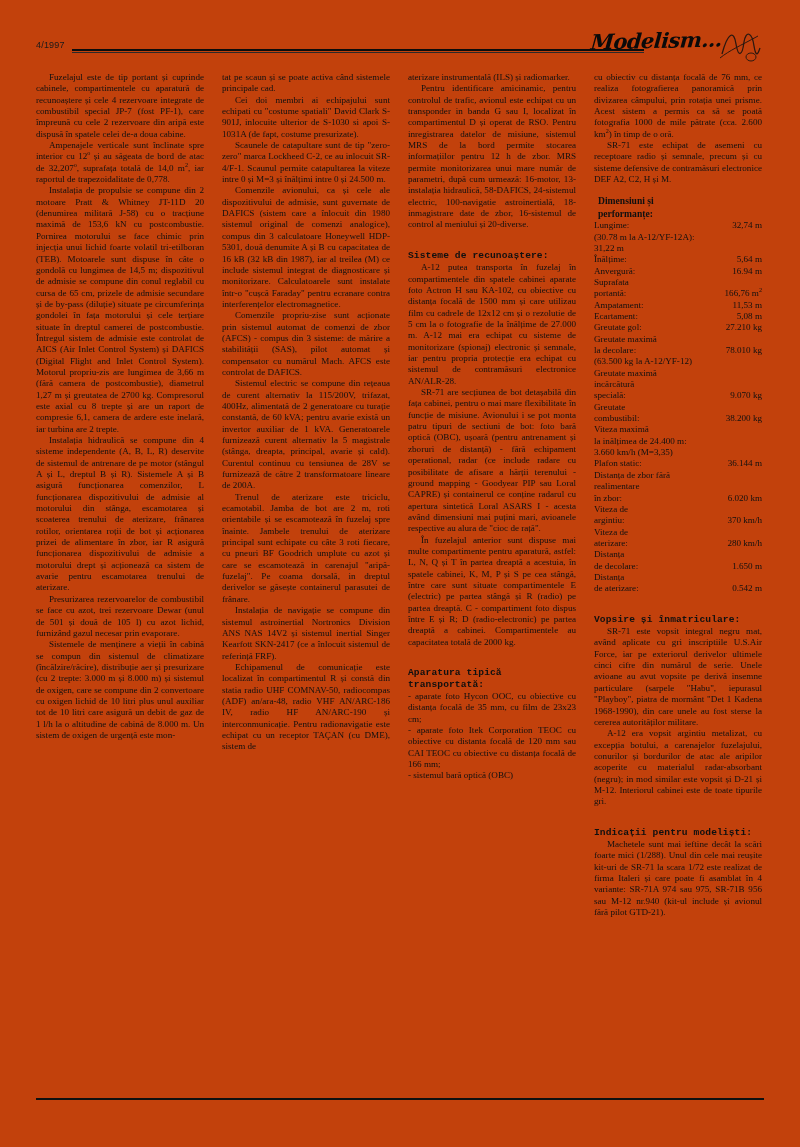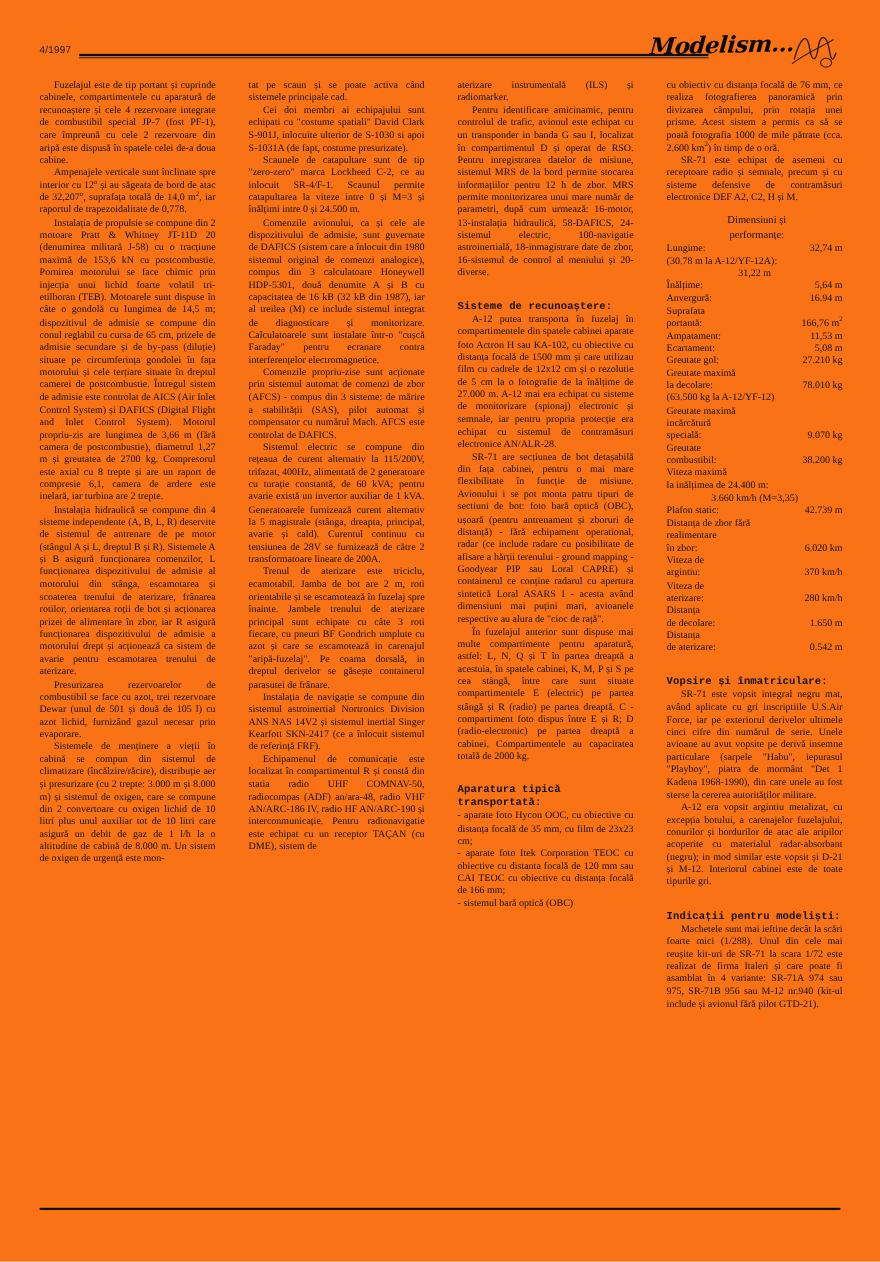--- a/index.html
+++ b/index.html
@@ -14,21 +14,21 @@
     font-family: "Liberation Serif", "DejaVu Serif", serif;
     color: #101010;
     overflow: hidden;
   }
 
   .page {
     position: absolute;
     left: 0; top: 0;
     width: 800px;
     height: 1147px;
-    background: #f97316;
+    background: #c2410c;
   }
 
   
   .masthead {
     position: absolute;
     left: 36px;
     top: 24px;
     width: 728px;
     height: 40px;
   }
@@ -80,21 +80,21 @@
   }
 
   
   .columns {
     position: absolute;
     left: 36px;
     top: 72px;
     width: 730px;
     height: 1030px;
     display: flex;
-    gap: 30px;
+    gap: 18px;
   }
   .col {
     width: 168px;
     font-size: 9.1px;
     line-height: 11.35px;
     text-align: justify;
     text-justify: inter-word;
     hyphens: manual;
   }
   .col p {
@@ -110,43 +110,42 @@
     font-size: 9.6px;
     line-height: 11.5px;
     text-align: left;
     text-indent: 0;
     letter-spacing: 0.1px;
   }
 
   
   .spec-title {
     margin: 10px 0 1px 0;
-    font-weight: normal;
+    font-weight: bold;
     font-size: 9.6px;
     line-height: 11.4px;
-    text-align: center;
     padding-left: 4px;
   }
   .spec-list {
     margin: 0;
     padding: 0;
     list-style: none;
     font-size: 9.1px;
     line-height: 11.35px;
   }
   .spec-row {
     display: flex;
     justify-content: space-between;
     align-items: baseline;
     white-space: nowrap;
   }
   .spec-label { text-align: center; }
   .spec-value { text-align: right; }
   .spec-row.full .spec-label { white-space: normal; }
-  .spec-row.valonly { justify-content: center; }
+  .spec-row.valonly { justify-content: flex-start; }
   sup { font-size: 0.68em; vertical-align: super; line-height: 0; }
 
   
   .footer {
     position: absolute;
     left: 36px;
     top: 1108px;
     width: 728px;
     text-align: center;
   }
@@ -285,21 +284,21 @@
             <span class="spec-label">Viteza maximă</span>
           </li>
           <li class="spec-row full">
             <span class="spec-label">la inălțimea de 24.400 m:</span>
           </li>
           <li class="spec-row valonly">
             <span class="spec-value">3.660 km/h (M=3,35)</span>
           </li>
           <li class="spec-row">
             <span class="spec-label">Plafon static:</span>
-            <span class="spec-value">42.739 m</span>
+            <span class="spec-value">36.144 m</span>
           </li>
           <li class="spec-row full">
             <span class="spec-label">Distanța de zbor fără</span>
           </li>
           <li class="spec-row full">
             <span class="spec-label">realimentare</span>
           </li>
           <li class="spec-row">
             <span class="spec-label">în zbor:</span>
             <span class="spec-value">6.020 km</span>

